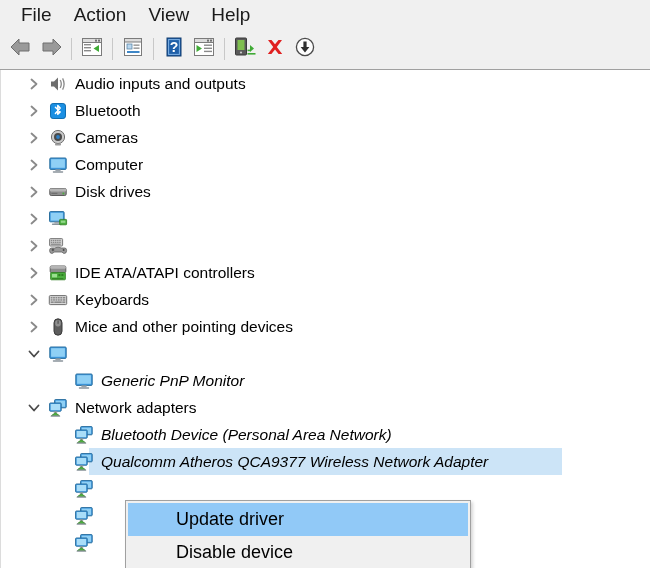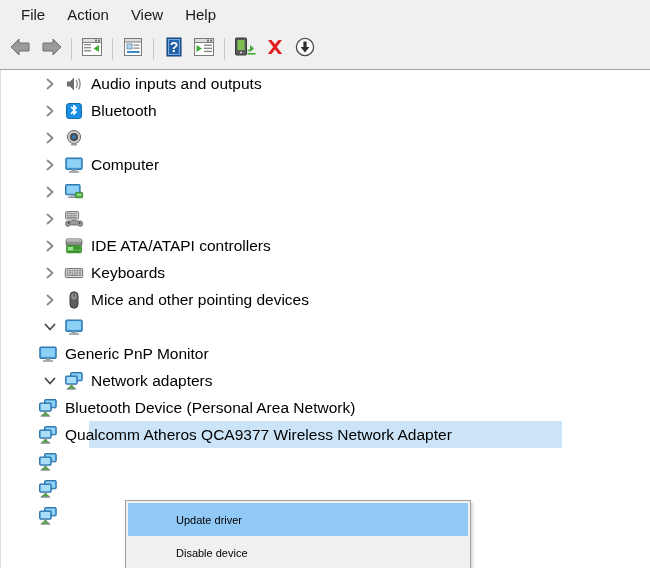--- a/index.html
+++ b/index.html
@@ -28,21 +28,21 @@
     left: 0; top: 0;
     width: 650px;
     height: 29px;
     background: #f0f0f0;
     display: flex;
     align-items: center;
     padding-left: 10px;
     box-sizing: border-box;
   }
   .menubar-item {
-    font-size: 15px;
+    font-size: 19px;
     color: #1a1a1a;
     padding: 2px 11px;
     line-height: 18px;
     cursor: default;
     white-space: nowrap;
   }
 
   
   .toolbar {
     position: absolute;
@@ -109,22 +109,22 @@
   .twisty svg { display: block; }
   .icon {
     width: 22px;
     height: 22px;
     flex: 0 0 auto;
     display: flex;
     align-items: center;
     justify-content: center;
   }
   .icon svg { display: block; }
-  .indent-0 { padding-left: 36px; }
-  .indent-1 { padding-left: 36px; }
+  .indent-0 { padding-left: 20px; }
+  .indent-1 { padding-left: 72px; font-style: italic; }
   .row.selected .sel-bg {
     position: absolute;
     left: 88px;
     top: 0;
     height: 27px;
     width: 473px;
     background: #cce4f7;
     z-index: 0;
   }
   .row.selected .icon,
@@ -149,21 +149,21 @@
     left: 1px; top: 1px; bottom: 1px;
     width: 30px;
     background: #f0f0f0;
   }
   .ctx-item {
     position: relative;
     height: 33px;
     display: flex;
     align-items: center;
     padding-left: 48px;
-    font-size: 11px;
+    font-size: 18px;
     color: #000000;
     cursor: default;
     box-sizing: border-box;
     margin: 0 2px;
   }
   .ctx-item.highlight {
     background: #91c9f7;
   }
 </style>
 </head>
@@ -331,39 +331,56 @@
           </svg>
       </span>
       <span class="icon">
         <svg width="20" height="20" viewBox="0 0 20 20">
           <circle cx="10" cy="9" r="6.6" fill="#c9c9c9" stroke="#6f6f6f"></circle>
           <circle cx="10" cy="9" r="4" fill="#4a4a4a"></circle>
           <circle cx="10" cy="9" r="1.9" fill="#2f7fc4"></circle>
           <rect x="7" y="15.6" width="6" height="2" rx="0.8" fill="#9a9a9a"></rect>
         </svg>
       </span>
+      <span class="row-label">Cameras</span>
     </div>
 
     <div class="row indent-0">
       <span class="twisty">
         <svg width="10" height="12" viewBox="0 0 10 12">
             <path d="M2.5 1.5 L7.5 6 L2.5 10.5" fill="none" stroke="#8a8a8a" stroke-width="1.8" stroke-linecap="round" stroke-linejoin="round"></path>
           </svg>
       </span>
       <span class="icon">
         <svg width="20" height="20" viewBox="0 0 20 20">
           <rect x="1.8" y="3" width="16.4" height="11.4" rx="1" fill="#3f99df" stroke="#2a6f9e"></rect>
           <rect x="3.1" y="4.2" width="13.8" height="8.6" fill="#8fd0f5"></rect>
           <rect x="7.4" y="14.4" width="5.2" height="1.8" fill="#9aa3ab"></rect>
           <rect x="4.8" y="16.2" width="10.4" height="1.5" rx="0.6" fill="#8a949c"></rect>
         </svg>
       </span>
       <span class="row-label">Computer</span>
     </div>
 
+    <div class="row indent-0">
+      <span class="twisty">
+        <svg width="10" height="12" viewBox="0 0 10 12">
+            <path d="M2.5 1.5 L7.5 6 L2.5 10.5" fill="none" stroke="#8a8a8a" stroke-width="1.8" stroke-linecap="round" stroke-linejoin="round"></path>
+          </svg>
+      </span>
+      <span class="icon">
+        <svg width="20" height="20" viewBox="0 0 20 20">
+          <rect x="1.8" y="6.5" width="16.4" height="7" rx="1.4" fill="#8e8e8e" stroke="#5c5c5c"></rect>
+          <rect x="1.8" y="6.5" width="16.4" height="3" rx="1.2" fill="#b5b5b5"></rect>
+          <circle cx="15.4" cy="11.4" r="1" fill="#4caf3f"></circle>
+          <rect x="3.4" y="10.8" width="6" height="1.2" fill="#6f6f6f"></rect>
+        </svg>
+      </span>
+      <span class="row-label">Disk drives</span>
+    </div>
 
     <div class="row indent-0">
       <span class="twisty">
         <svg width="10" height="12" viewBox="0 0 10 12">
             <path d="M2.5 1.5 L7.5 6 L2.5 10.5" fill="none" stroke="#8a8a8a" stroke-width="1.8" stroke-linecap="round" stroke-linejoin="round"></path>
           </svg>
       </span>
       <span class="icon">
         <svg width="20" height="20" viewBox="0 0 20 20">
           <rect x="1.5" y="2.6" width="14.6" height="10.2" rx="1" fill="#3f99df" stroke="#2a6f9e"></rect>

